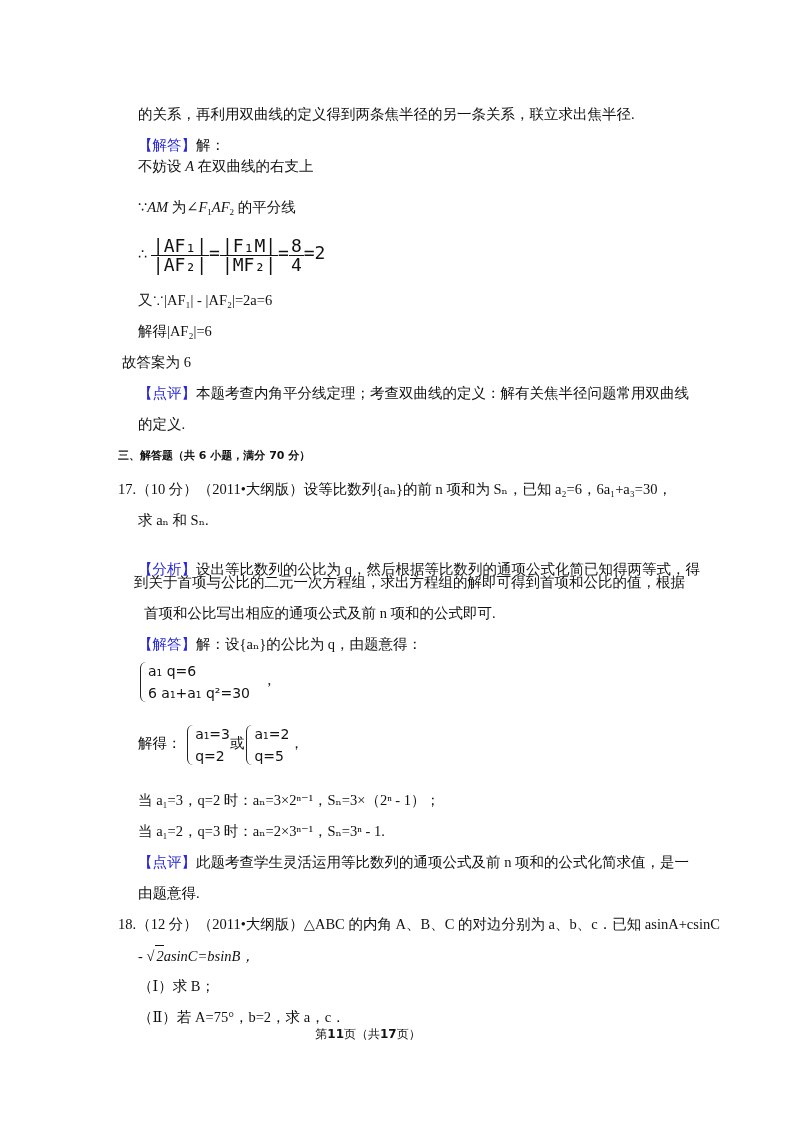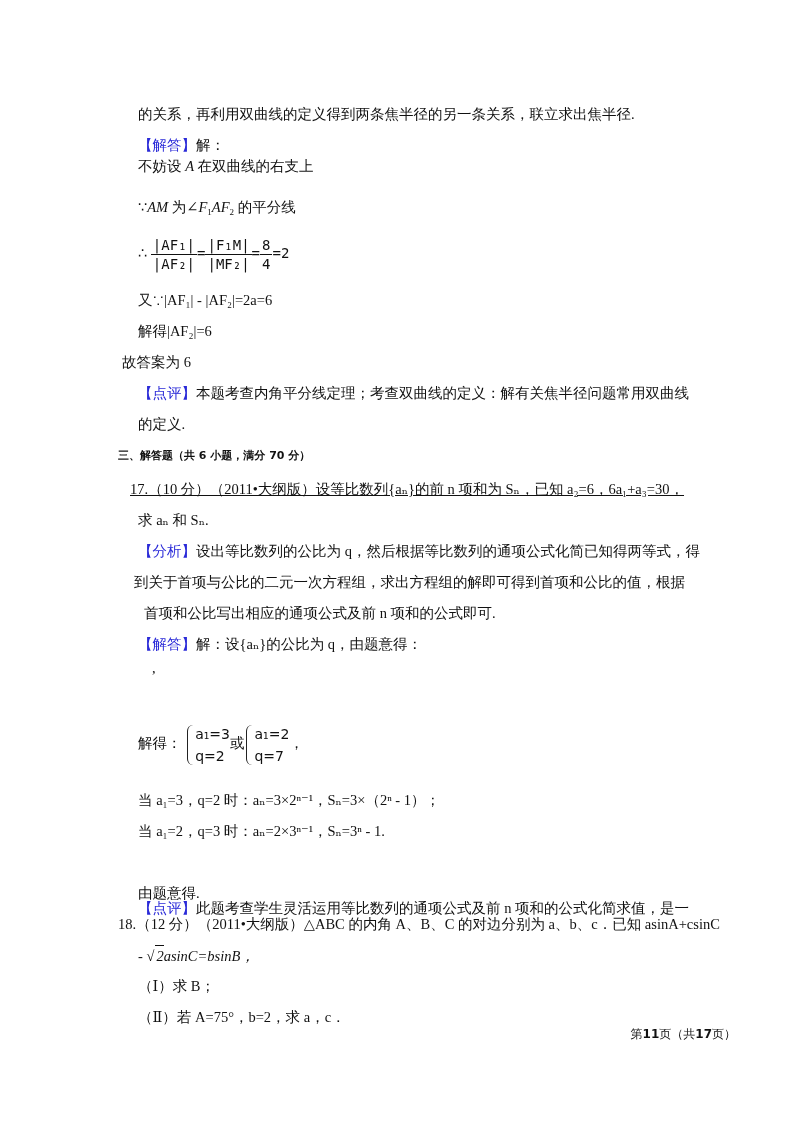--- a/index.html
+++ b/index.html
@@ -2,30 +2,30 @@
 <html><head>
 <meta charset="utf-8">
 <style>
   html, body { margin: 0; padding: 0; background: #ffffff; }
   body { width: 793px; height: 1122px; position: relative; overflow: hidden;
          font-family: "Liberation Serif", "DejaVu Serif", serif; color: #111; font-size: 14.5px; }
   .line { position: absolute; white-space: nowrap; line-height: 20px; }
   .tag { color: #2a2ad8; text-align: right; }
   .i { font-style: italic; }
   sub { font-size: 9px; vertical-align: -3px; line-height: 0; }
-  .mono { font-family: "DejaVu Sans Mono", "Liberation Mono", monospace; font-size: 14px; }
+  .mono { font-family: "DejaVu Sans Mono", "Liberation Mono", monospace; font-size: 18px; }
   .frac { display: inline-block; vertical-align: middle; text-align: center; }
   .frac .num { display: block; border-bottom: 1px solid #111; padding: 0 2px; line-height: 18px; }
   .frac .den { display: block; padding: 0 2px; line-height: 18px; }
   .brace { display: inline-block; vertical-align: middle; position: relative; padding-left: 10px; }
   .brace::before { content: ""; position: absolute; left: 2px; top: 2px; bottom: 2px; width: 6px;
                    border-left: 1.3px solid #222; border-top-left-radius: 6px; border-bottom-left-radius: 6px; }
   .brace .row { display: block; line-height: 22px; font-family: "DejaVu Sans", sans-serif; font-size: 14px; }
   .bold { font-weight: bold; }
-  .footer { position: absolute; left: 0; width: 736px; text-align: right; top: 1026px; font-size: 12px;
+  .footer { position: absolute; left: 0; width: 736px; text-align: center; top: 1026px; font-size: 12px;
             font-family: "DejaVu Sans", sans-serif; }
   .sqrt { display: inline-block; border-top: 1px solid #111; padding-left: 1px; margin-left: 1px; }
 </style>
 </head>
 <body>
 
 <div>
 
   <div class="line" style="left:138px; top:104px;">的关系，再利用双曲线的定义得到两条焦半径的另一条关系，联立求出焦半径.</div>
 
@@ -63,52 +63,56 @@
   <div class="line" style="left:138px; top:321px;">解得|AF₂|=6</div>
   <div class="line" style="left:122px; top:352px;">故答案为 6</div>
 
   <div class="line" style="left:138px; top:383px;">
     <span class="tag">【点评】</span><span>本题考查内角平分线定理；考查双曲线的定义：解有关焦半径问题常用双曲线</span>
   </div>
   <div class="line" style="left:138px; top:414px;">的定义.</div>
 
   <div class="line bold" style="left:118px; top:446px; font-family:'DejaVu Sans', sans-serif; font-size:11px;">三、解答题（共 6 小题，满分 70 分）</div>
 
-  <div class="line" style="left:130px; top:479px;text-decoration:underline;">17.（10 分）（2011•大纲版）设等比数列{aₙ}的前 n 项和为 Sₙ，已知 a₂=6，6a₁+a₃=30，</div>
+  <div class="line" style="left:118px; top:479px;">17.（10 分）（2011•大纲版）设等比数列{aₙ}的前 n 项和为 Sₙ，已知 a₂=6，6a₁+a₃=30，</div>
   <div class="line" style="left:138px; top:510px;">求 aₙ 和 Sₙ.</div>
 
-  <div class="line" style="left:138px; top:541px;font-family:Liberation Serif, serif;">
+  <div class="line" style="left:138px; top:559px;font-family:Liberation Serif, serif;">
     <span class="tag">【分析】</span><span>设出等比数列的公比为 q，然后根据等比数列的通项公式化简已知得两等式，得</span>
   </div>
   <div class="line" style="left:134px; top:572px;">到关于首项与公比的二元一次方程组，求出方程组的解即可得到首项和公比的值，根据</div>
   <div class="line" style="left:144px; top:603px;">首项和公比写出相应的通项公式及前 n 项和的公式即可.</div>
 
   <div class="line" style="left:138px; top:634px;">
     <span class="tag">【解答】</span><span>解：设{aₙ}的公比为 q，由题意得：</span>
   </div>
 
   <div class="line" style="left:138px; top:660px; line-height:normal;">
+    <span class="brace">
+      <span class="row">a₁ q=6</span>
+      <span class="row">6 a₁+a₁ q²=30</span>
+    </span>
     <span style="margin-left:14px;">,</span>
   </div>
 
   <div class="line" style="left:138px; top:723px; line-height:normal;">
     <span>解得：</span>
     <span class="brace">
       <span class="row">a₁=3</span>
       <span class="row">q=2</span>
     </span><span>或</span><span class="brace">
       <span class="row">a₁=2</span>
-      <span class="row">q=7</span>
+      <span class="row">q=5</span>
     </span><span>，</span>
   </div>
 
   <div class="line" style="left:138px; top:790px;">当 a₁=3，q=2 时：aₙ=3×2ⁿ⁻¹，Sₙ=3×（2ⁿ - 1）；</div>
   <div class="line" style="left:138px; top:821px;">当 a₁=2，q=3 时：aₙ=2×3ⁿ⁻¹，Sₙ=3ⁿ - 1.</div>
 
-  <div class="line" style="left:138px; top:852px;margin-top:46px;">
+  <div class="line" style="left:138px; top:852px;">
     <span class="tag">【点评】</span><span>此题考查学生灵活运用等比数列的通项公式及前 n 项和的公式化简求值，是一</span>
   </div>
   <div class="line" style="left:138px; top:883px;">由题意得.</div>
 
   <div class="line" style="left:118px; top:914px;">18.（12 分）（2011•大纲版）△ABC 的内角 A、B、C 的对边分别为 a、b、c．已知 asinA+csinC</div>
   <div class="line" style="left:138px; top:945px;font-style:italic;">
     <span>- √</span><span class="sqrt">2</span><span>asinC=bsinB，</span>
   </div>
   <div class="line" style="left:138px; top:976px;">（Ⅰ）求 B；</div>
   <div class="line" style="left:138px; top:1007px;">（Ⅱ）若 A=75°，b=2，求 a，c．</div>

